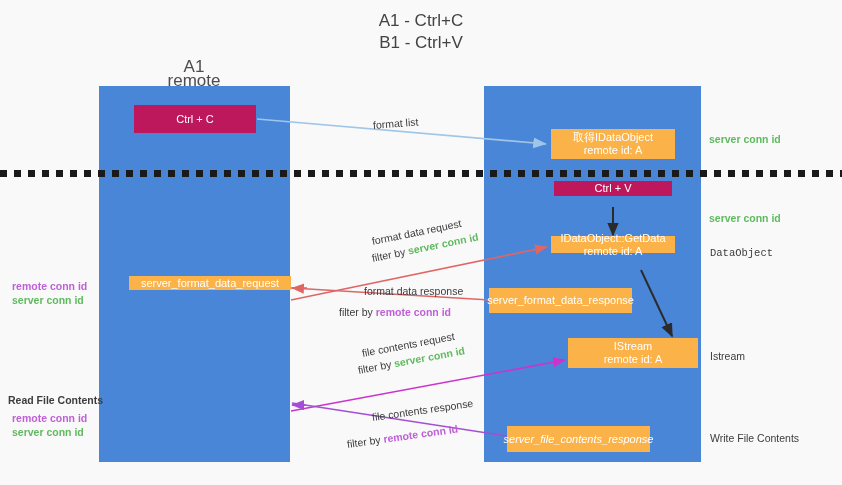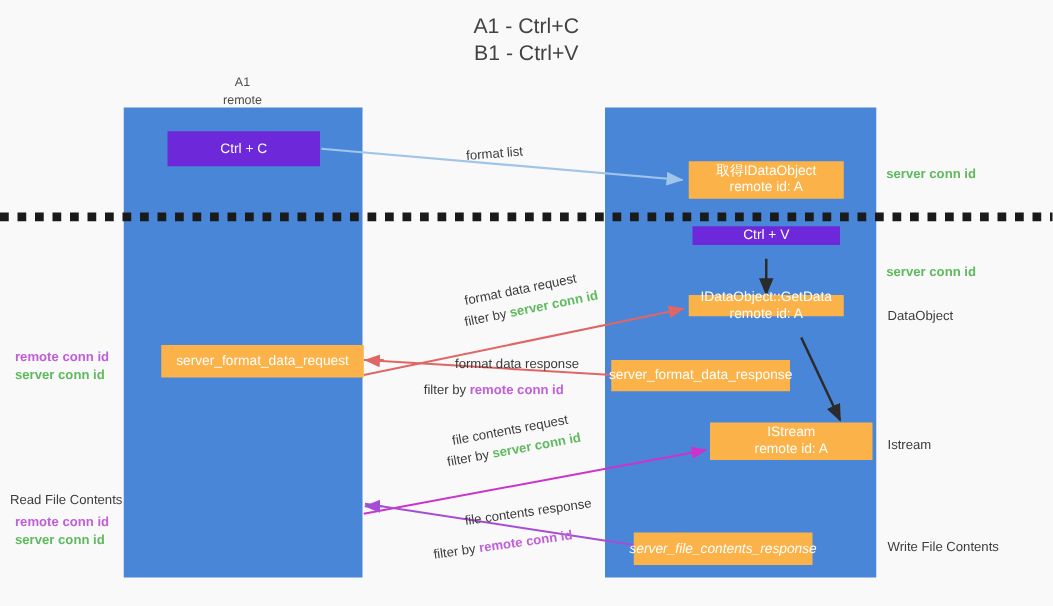--- a/index.html
+++ b/index.html
@@ -17,36 +17,36 @@
   .title{
     position:absolute;left:0;top:10px;width:842px;
     text-align:center;
     font-size:17px;line-height:22px;color:#434343;
     white-space:pre-line;
   }
 
   
   .colhead{
     position:absolute;text-align:center;
-    font-size:10px;line-height:14px;color:#4d4d4d;
+    font-size:17px;line-height:14px;color:#4d4d4d;
     white-space:pre-line;
   }
 
   
   .lane{position:absolute;background:#4a86d8;}
 
   
   .box{
     position:absolute;box-sizing:border-box;
     display:flex;align-items:center;justify-content:center;
     text-align:center;color:#ffffff;
     font-size:11px;line-height:13px;
     white-space:pre-line;
   }
-  .box.green{background:#6d28d9;}
+  .box.green{background:#be185d;}
   .box.orange{background:#fbb040;background:#fbb248;}
 
   
   svg.overlay{position:absolute;left:0;top:0;width:842px;height:485px;overflow:visible;}
 
   
   .lbl{
     position:absolute;
     font-size:10.5px;line-height:13px;
     color:#3c3c3c;
@@ -123,21 +123,21 @@
   <div class="box green" style="left:134px;top:105px;width:122px;height:28px;">Ctrl + C</div>
 
   <div class="box orange" style="left:551px;top:129px;width:124px;height:30px;">取得IDataObject
 remote id: A</div>
 
   <div class="box green" style="left:554px;top:181px;width:118px;height:15px;">Ctrl + V</div>
 
   <div class="box orange" style="left:551px;top:236px;width:124px;height:17px;">IDataObject::GetData
 remote id: A</div>
 
-  <div class="box orange" style="left:129px;top:276px;width:162px;height:26px;">server_format_data_request</div>
+  <div class="box orange" style="left:129px;top:276px;width:162px;height:14px;">server_format_data_request</div>
 
   <div class="box orange" style="left:489px;top:288px;width:143px;height:25px;">server_format_data_response</div>
 
   <div class="box orange" style="left:568px;top:338px;width:130px;height:30px;">IStream
 remote id: A</div>
 
 
   <div class="box orange" style="left:507px;top:426px;width:143px;height:26px;font-style:italic;">server_file_contents_response</div>
 
   <div class="lbl rot" style="left:373px;top:119px;transform:rotate(-4.5deg);">format list</div>
@@ -150,25 +150,25 @@
 
   <div class="lbl rot" style="left:362px;top:347px;transform:rotate(-10.5deg);">file contents request</div>
   <div class="lbl rot" style="left:358px;top:364px;transform:rotate(-10.5deg);"><span>filter by </span><span class="green-t">server conn id</span></div>
 
   <div class="lbl rot" style="left:372px;top:411px;transform:rotate(-8deg);">file contents response</div>
   <div class="lbl rot" style="left:347px;top:438px;transform:rotate(-8deg);"><span>filter by </span><span class="purple-t">remote conn id</span></div>
 
   <div class="side purple-t b" style="left:12px;top:279px;font-weight:bold;">remote conn id</div>
   <div class="side green-t b" style="left:12px;top:293px;font-weight:bold;">server conn id</div>
 
-  <div class="side" style="left:8px;top:393px;">Read File Contents</div>
+  <div class="side" style="left:8px;top:393px;font-weight:bold;">Read File Contents</div>
   <div class="side purple-t b" style="left:12px;top:411px;font-weight:bold;">remote conn id</div>
   <div class="side green-t b" style="left:12px;top:425px;font-weight:bold;">server conn id</div>
 
   <div class="side green-t b" style="left:709px;top:132px;font-weight:bold;">server conn id</div>
   <div class="side green-t b" style="left:709px;top:211px;font-weight:bold;">server conn id</div>
-  <div class="side" style="left:710px;top:246px;">DataObject</div>
+  <div class="side" style="left:710px;top:246px;font-family:Liberation Mono, monospace;">DataObject</div>
   <div class="side" style="left:710px;top:349px;">Istream</div>
   <div class="side" style="left:710px;top:431px;">Write File Contents</div>
 
   <div class="divider"></div>
 
 </div>
 
 </body></html>

